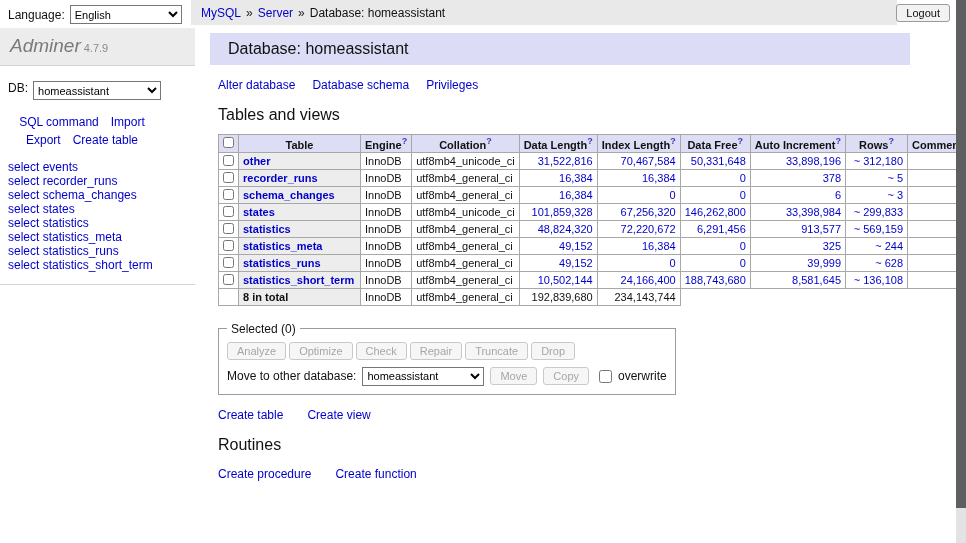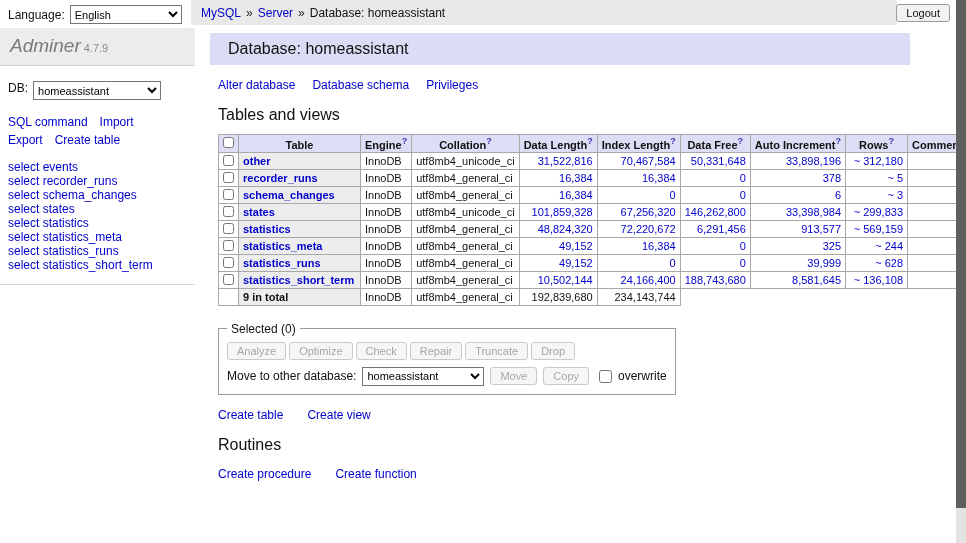--- a/index.html
+++ b/index.html
@@ -20,21 +20,21 @@
                 display:flex; align-items:center; gap:5px; padding:0 10px; }
   .breadcrumb .sep { color:#222; }
   .logout { position:absolute; top:4px; right:16px; }
 
   .sidebar { position:absolute; top:28px; left:0; width:195px; }
   .sidebar h1 { margin:0; padding:7px 10px 8px; background:#ececec; border-bottom:1px solid #d2d2d2;
                 font-weight:normal; font-style:italic; font-size:19px; color:#7a7a7a; }
   .sidebar .version { font-size:11px; font-style:normal; color:#8a8a8a; margin-left:3px; }
   .db-row { margin:15px 0 0 8px; display:flex; align-items:flex-start; gap:5px; }
   .db-row select { width:128px; }
-  .side-links { width:160px; margin:15px 0 0 8px; }
+  .side-links { width:160px; margin:15px 0 0 8px;text-align:center; }
   .side-links a { display:inline-block; margin:0 12px 4px 0; }
   .table-list { margin:9px 0 0; padding:0 0 12px 8px; border-bottom:1px solid #d6d6d6; }
   .table-list a { display:block; line-height:14px; }
 
   .main { position:absolute; top:33px; left:210px; width:700px; }
   .main h2 { margin:0; padding:7px 18px; background:var(--band); font-weight:normal; font-size:16px; color:#111; }
   .main-body { padding-left:8px; }
   .nav-links { margin:13px 0 0; }
   .nav-links a { margin-right:17px; }
   h3 { margin:14px 0 4px; font-weight:normal; font-size:16px; color:#111; }
@@ -244,21 +244,21 @@
               <td class="num"><a href="#">24,166,400</a></td>
               <td class="num"><a href="#">188,743,680</a></td>
               <td class="num"><a href="#">8,581,645</a></td>
               <td class="num"><a href="#">~ 136,108</a></td>
               <td class="cm"></td>
             </tr>
           </tbody>
         <tbody>
           <tr class="total">
             <td class="chk"></td>
-            <th class="name">9 in total</th>
+            <th class="name">8 in total</th>
             <td>InnoDB</td>
             <td>utf8mb4_general_ci</td>
             <td class="num">192,839,680</td>
             <td class="num">234,143,744</td>
           </tr>
         </tbody>
       </table>
 
       <fieldset class="selected-box">
         <legend>Selected (0)</legend>

